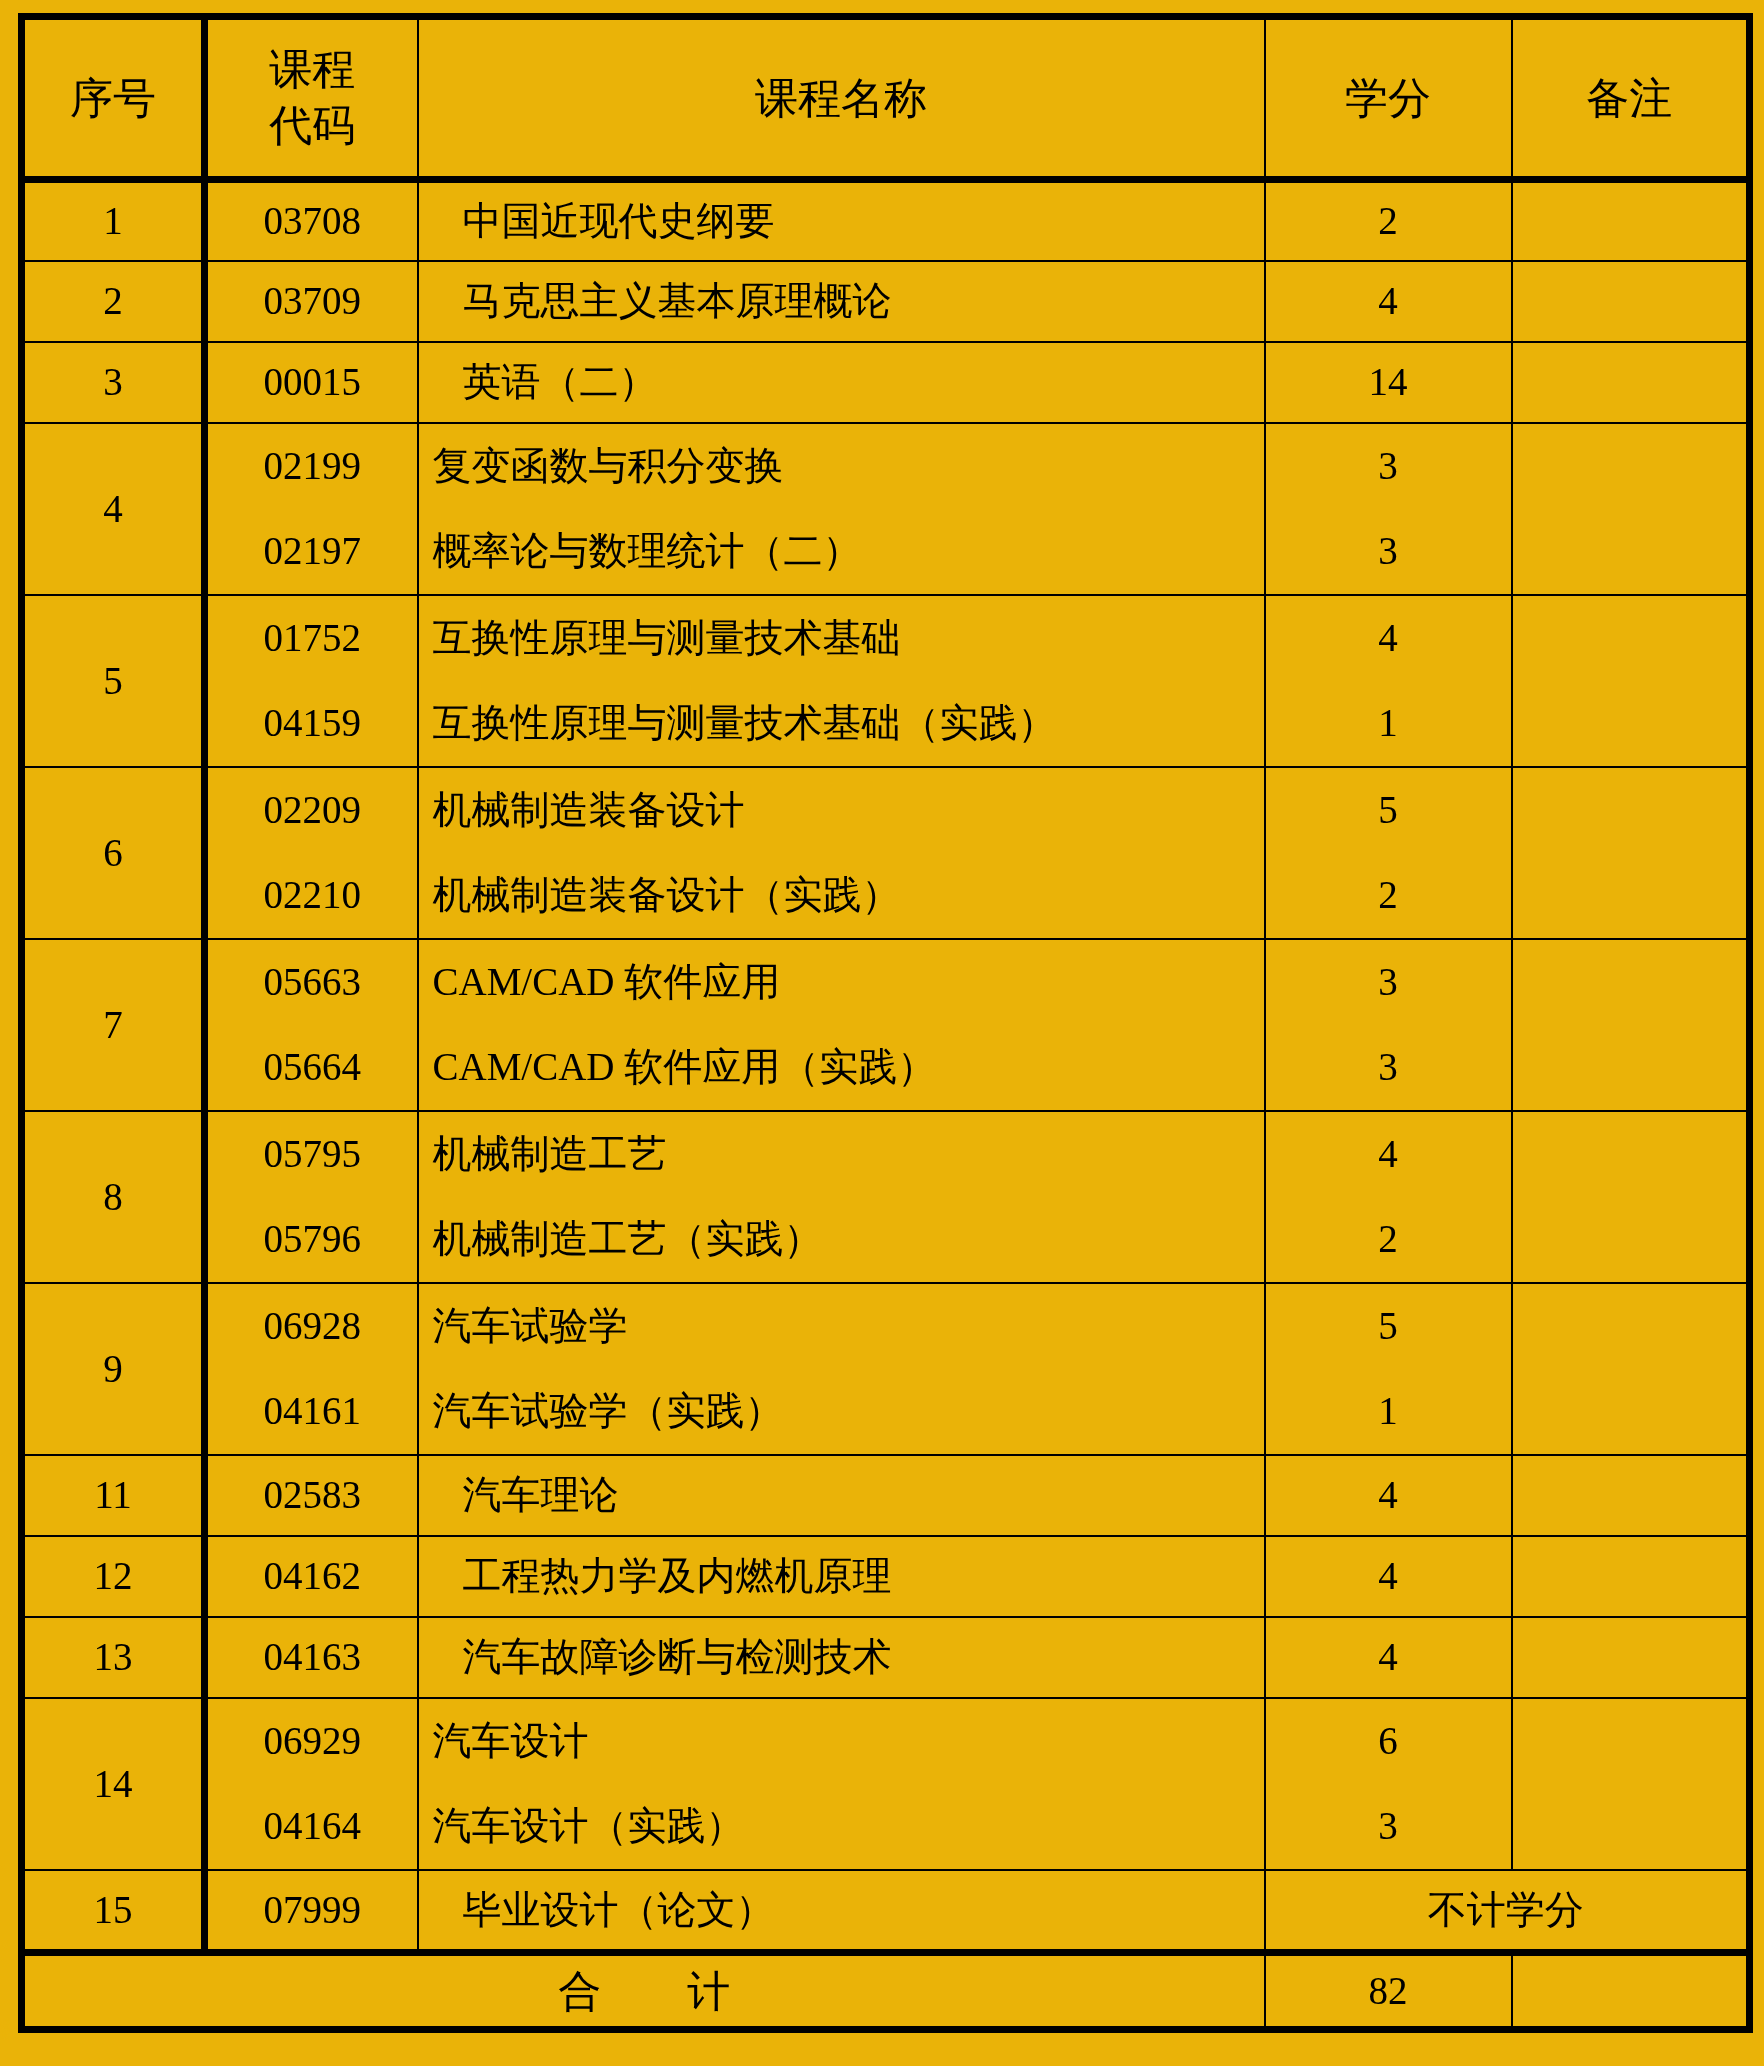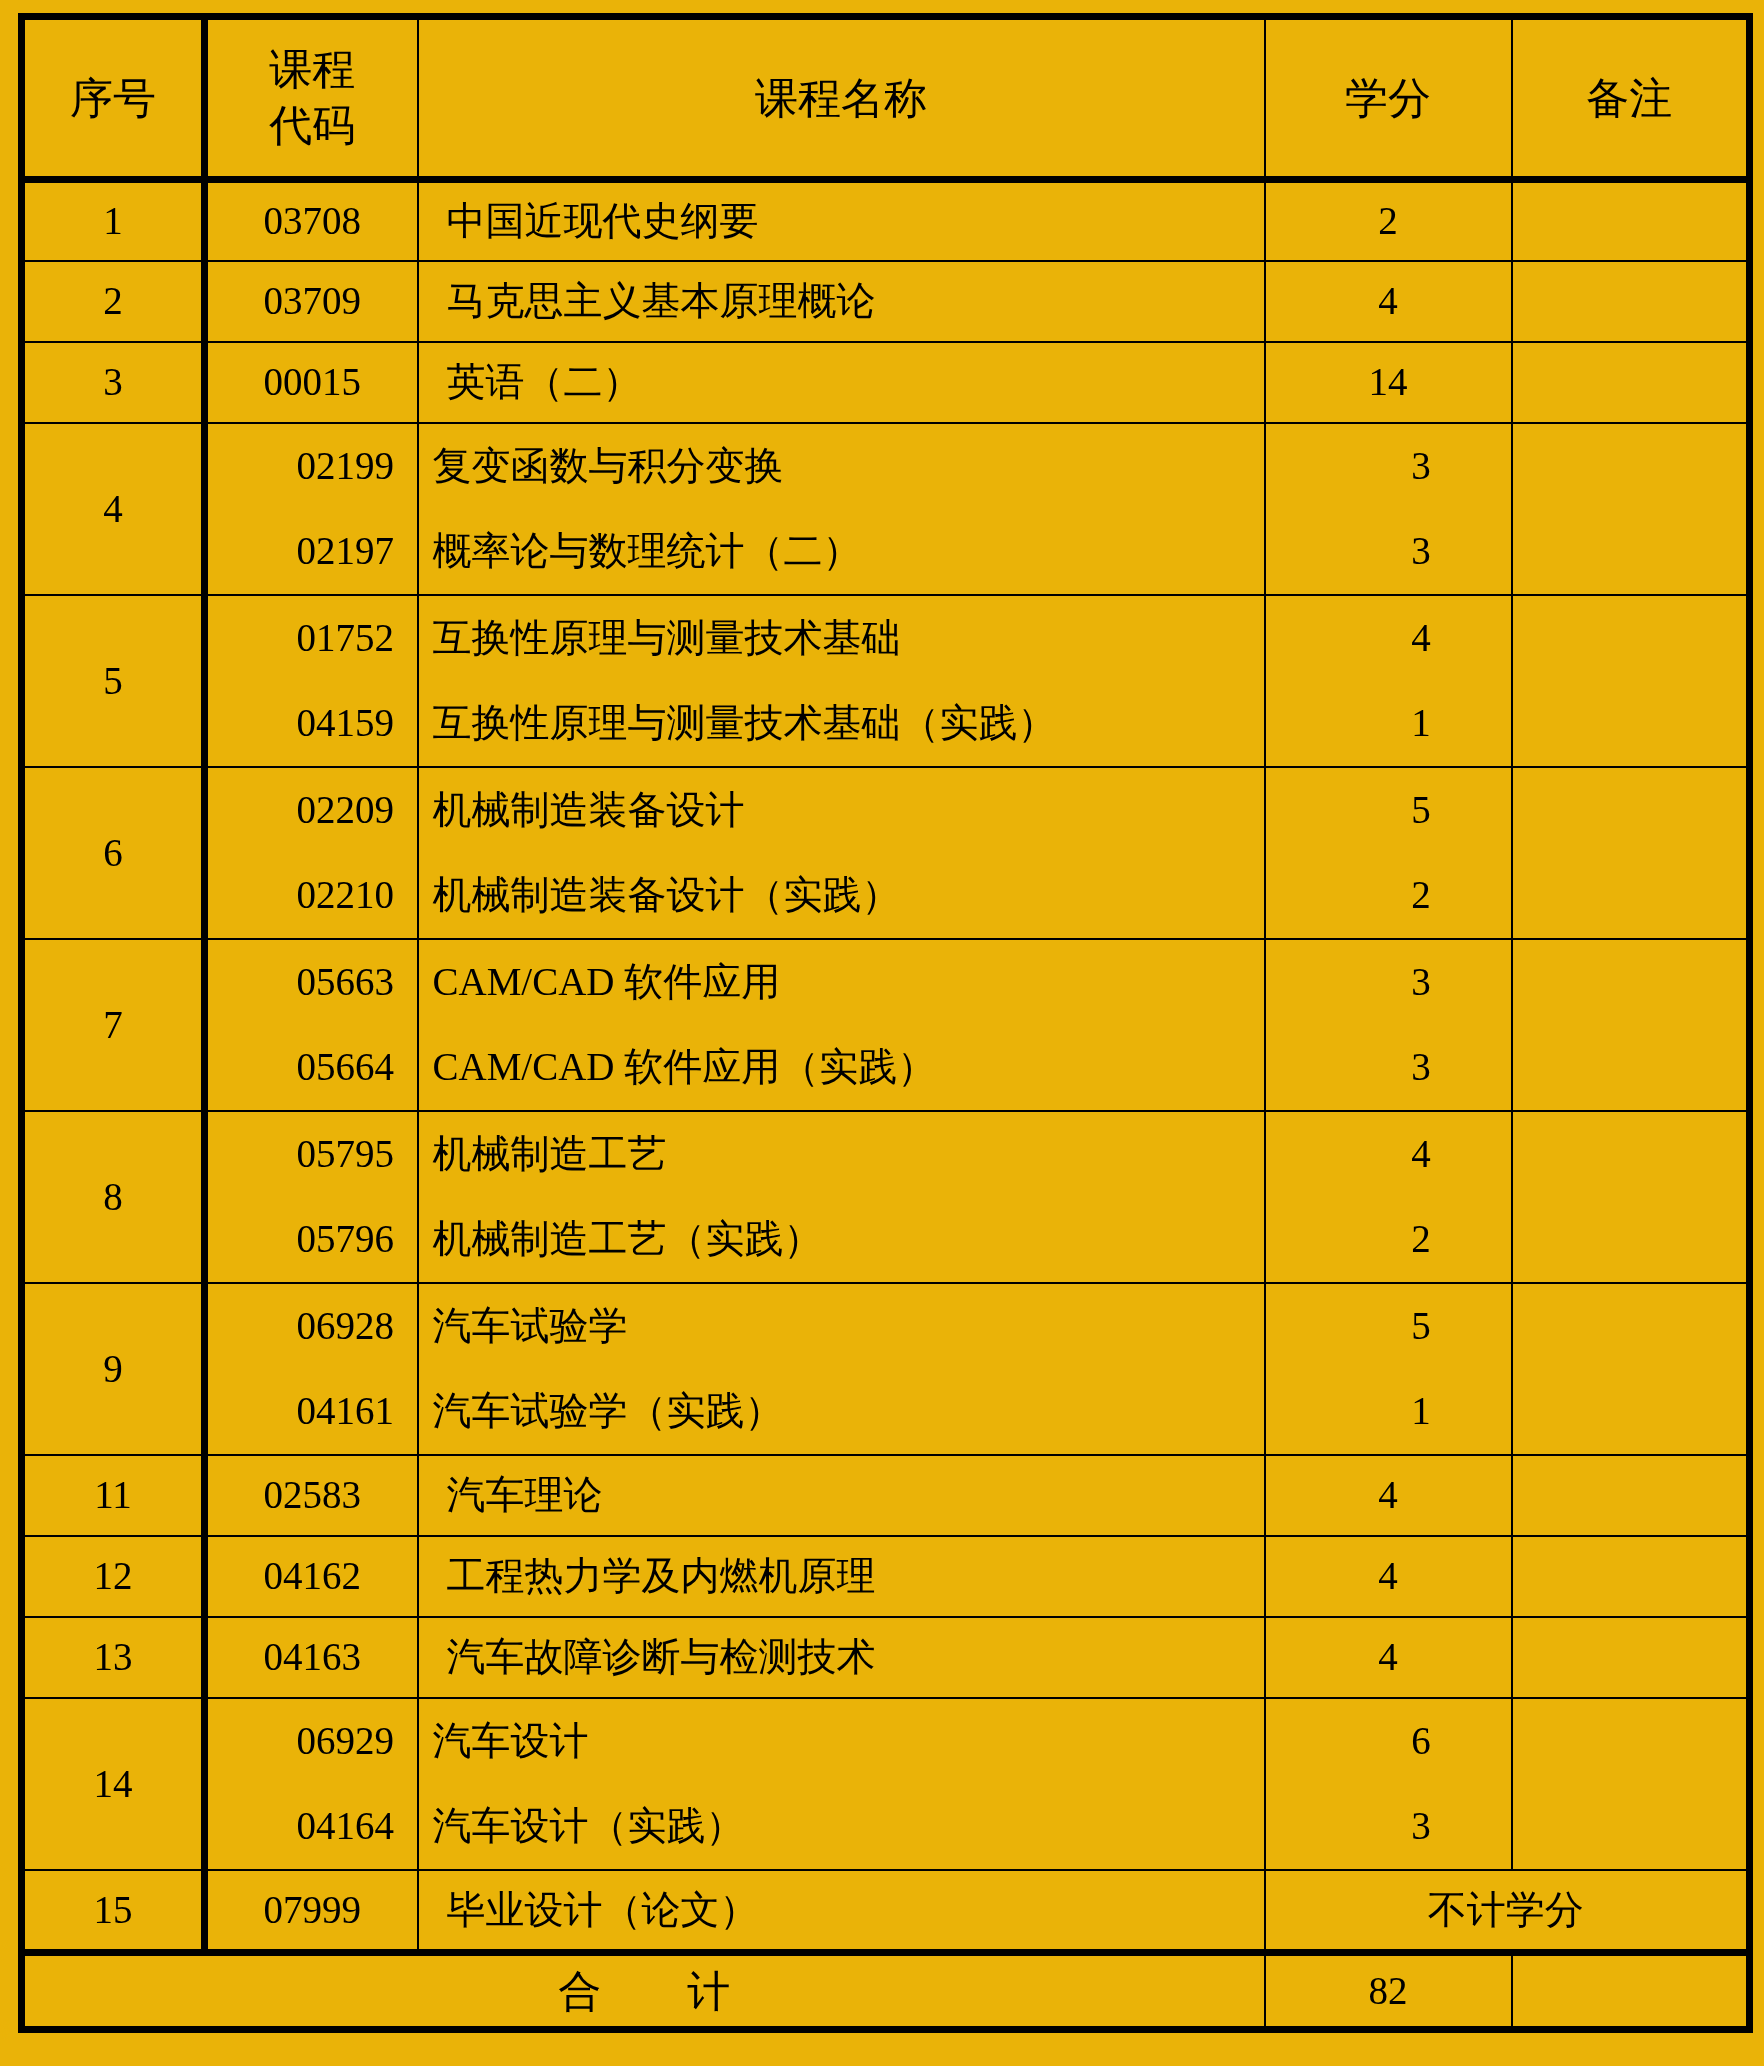--- a/index.html
+++ b/index.html
@@ -22,24 +22,24 @@
   
   .bb-thick{border-bottom-width:7.3px !important;}
   .br-thick{border-right-width:7.3px !important;}
   
   tr.hdr{height:163px;}
   tr.single{height:81px;}
   tr.double{height:170px;}
   tr.r15{height:83px;}
   tr.foot{height:77px;}
   
-  td.name-cell{text-align:left;padding-left:28px;}
+  td.name-cell{text-align:left;padding-left:44px;}
   
   .stack{display:flex;flex-direction:column;width:100%;}
-  .cline{height:85px;display:flex;align-items:center;justify-content:center;width:100%;padding-left:33px;}
+  .cline{height:85px;display:flex;align-items:center;justify-content:center;width:100%;}
   td.name-cell .cline{justify-content:flex-start;}
   td.name-cell.dbl{padding-left:0;}
   td.name-cell.dbl .cline{padding-left:14px;}
   
   .two-line{display:flex;flex-direction:column;align-items:center;justify-content:center;line-height:1.32;}
   
   td.total-label{font-size:43px;}
 </style>
 </head>
 <body>

